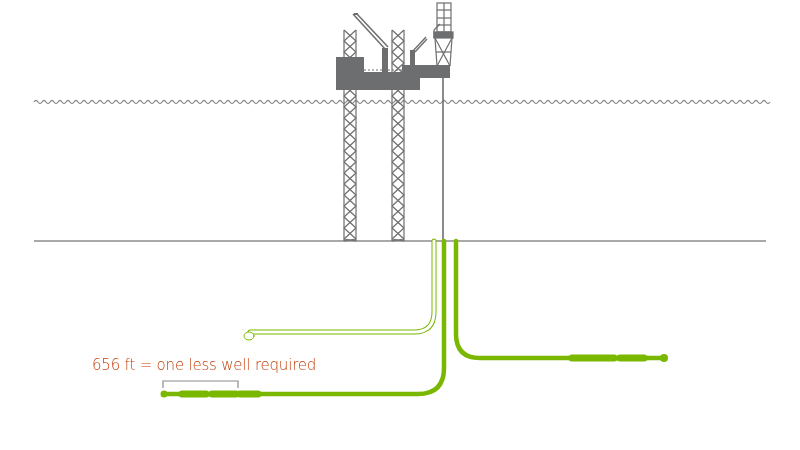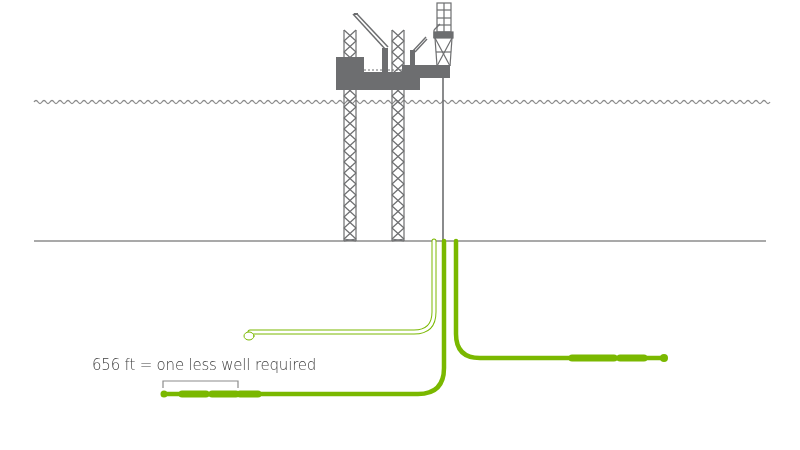--- a/index.html
+++ b/index.html
@@ -1,18 +1,18 @@
 <!DOCTYPE html>
 <html><head>
 <meta charset="utf-8">
 <style>
   html, body { margin: 0; padding: 0; background: #ffffff; }
   body { width: 800px; height: 450px; position: relative; overflow: hidden; font-family: "DejaVu Sans", sans-serif; }
   #diagram { position: absolute; left: 0; top: 0; width: 800px; height: 450px; }
-  .label { position: absolute; left: 92px; top: 356px; font-size: 15px; color: #404040; font-family: "DejaVu Sans", sans-serif; font-weight: 300; letter-spacing: -0.2px; white-space: nowrap; }
+  .label { position: absolute; left: 92px; top: 356px; font-size: 15px; color: #c2410c; font-family: "DejaVu Sans", sans-serif; font-weight: 300; letter-spacing: -0.2px; white-space: nowrap; }
 </style>
 </head>
 <body>
 
 <svg id="diagram" viewBox="0 0 800 450" xmlns="http://www.w3.org/2000/svg">
 
   <path id="wave" fill="none" stroke="#8c8c8c" stroke-width="1.3" d="M34 102 q2 -3 4 0 q2 3 4 0 q2 -3 4 0 q2 3 4 0 q2 -3 4 0 q2 3 4 0 q2 -3 4 0 q2 3 4 0 q2 -3 4 0 q2 3 4 0 q2 -3 4 0 q2 3 4 0 q2 -3 4 0 q2 3 4 0 q2 -3 4 0 q2 3 4 0 q2 -3 4 0 q2 3 4 0 q2 -3 4 0 q2 3 4 0 q2 -3 4 0 q2 3 4 0 q2 -3 4 0 q2 3 4 0 q2 -3 4 0 q2 3 4 0 q2 -3 4 0 q2 3 4 0 q2 -3 4 0 q2 3 4 0 q2 -3 4 0 q2 3 4 0 q2 -3 4 0 q2 3 4 0 q2 -3 4 0 q2 3 4 0 q2 -3 4 0 q2 3 4 0 q2 -3 4 0 q2 3 4 0 q2 -3 4 0 q2 3 4 0 q2 -3 4 0 q2 3 4 0 q2 -3 4 0 q2 3 4 0 q2 -3 4 0 q2 3 4 0 q2 -3 4 0 q2 3 4 0 q2 -3 4 0 q2 3 4 0 q2 -3 4 0 q2 3 4 0 q2 -3 4 0 q2 3 4 0 q2 -3 4 0 q2 3 4 0 q2 -3 4 0 q2 3 4 0 q2 -3 4 0 q2 3 4 0 q2 -3 4 0 q2 3 4 0 q2 -3 4 0 q2 3 4 0 q2 -3 4 0 q2 3 4 0 q2 -3 4 0 q2 3 4 0 q2 -3 4 0 q2 3 4 0 q2 -3 4 0 q2 3 4 0 q2 -3 4 0 q2 3 4 0 q2 -3 4 0 q2 3 4 0 q2 -3 4 0 q2 3 4 0 q2 -3 4 0 q2 3 4 0 q2 -3 4 0 q2 3 4 0 q2 -3 4 0 q2 3 4 0 q2 -3 4 0 q2 3 4 0 q2 -3 4 0 q2 3 4 0 q2 -3 4 0 q2 3 4 0 q2 -3 4 0 q2 3 4 0 q2 -3 4 0 q2 3 4 0 q2 -3 4 0 q2 3 4 0 q2 -3 4 0 q2 3 4 0 q2 -3 4 0 q2 3 4 0 q2 -3 4 0 q2 3 4 0 q2 -3 4 0 q2 3 4 0 q2 -3 4 0 q2 3 4 0 q2 -3 4 0 q2 3 4 0 q2 -3 4 0 q2 3 4 0 q2 -3 4 0 q2 3 4 0 q2 -3 4 0 q2 3 4 0 q2 -3 4 0 q2 3 4 0 q2 -3 4 0 q2 3 4 0 q2 -3 4 0 q2 3 4 0 q2 -3 4 0 q2 3 4 0 q2 -3 4 0 q2 3 4 0 q2 -3 4 0 q2 3 4 0 q2 -3 4 0 q2 3 4 0 q2 -3 4 0 q2 3 4 0 q2 -3 4 0 q2 3 4 0 q2 -3 4 0 q2 3 4 0 q2 -3 4 0 q2 3 4 0 q2 -3 4 0 q2 3 4 0 q2 -3 4 0 q2 3 4 0 q2 -3 4 0 q2 3 4 0 q2 -3 4 0 q2 3 4 0 q2 -3 4 0 q2 3 4 0 q2 -3 4 0 q2 3 4 0 q2 -3 4 0 q2 3 4 0 q2 -3 4 0 q2 3 4 0 q2 -3 4 0 q2 3 4 0 q2 -3 4 0 q2 3 4 0 q2 -3 4 0 q2 3 4 0 q2 -3 4 0 q2 3 4 0 q2 -3 4 0 q2 3 4 0 q2 -3 4 0 q2 3 4 0 q2 -3 4 0 q2 3 4 0 q2 -3 4 0 q2 3 4 0 q2 -3 4 0 q2 3 4 0 q2 -3 4 0 q2 3 4 0 q2 -3 4 0 q2 3 4 0 q2 -3 4 0 q2 3 4 0 q2 -3 4 0 q2 3 4 0 q2 -3 4 0 q2 3 4 0 q2 -3 4 0 q2 3 4 0"></path>
 
   <line x1="34" y1="241" x2="766" y2="241" stroke="#8c8c8c" stroke-width="1.3"></line>
 

